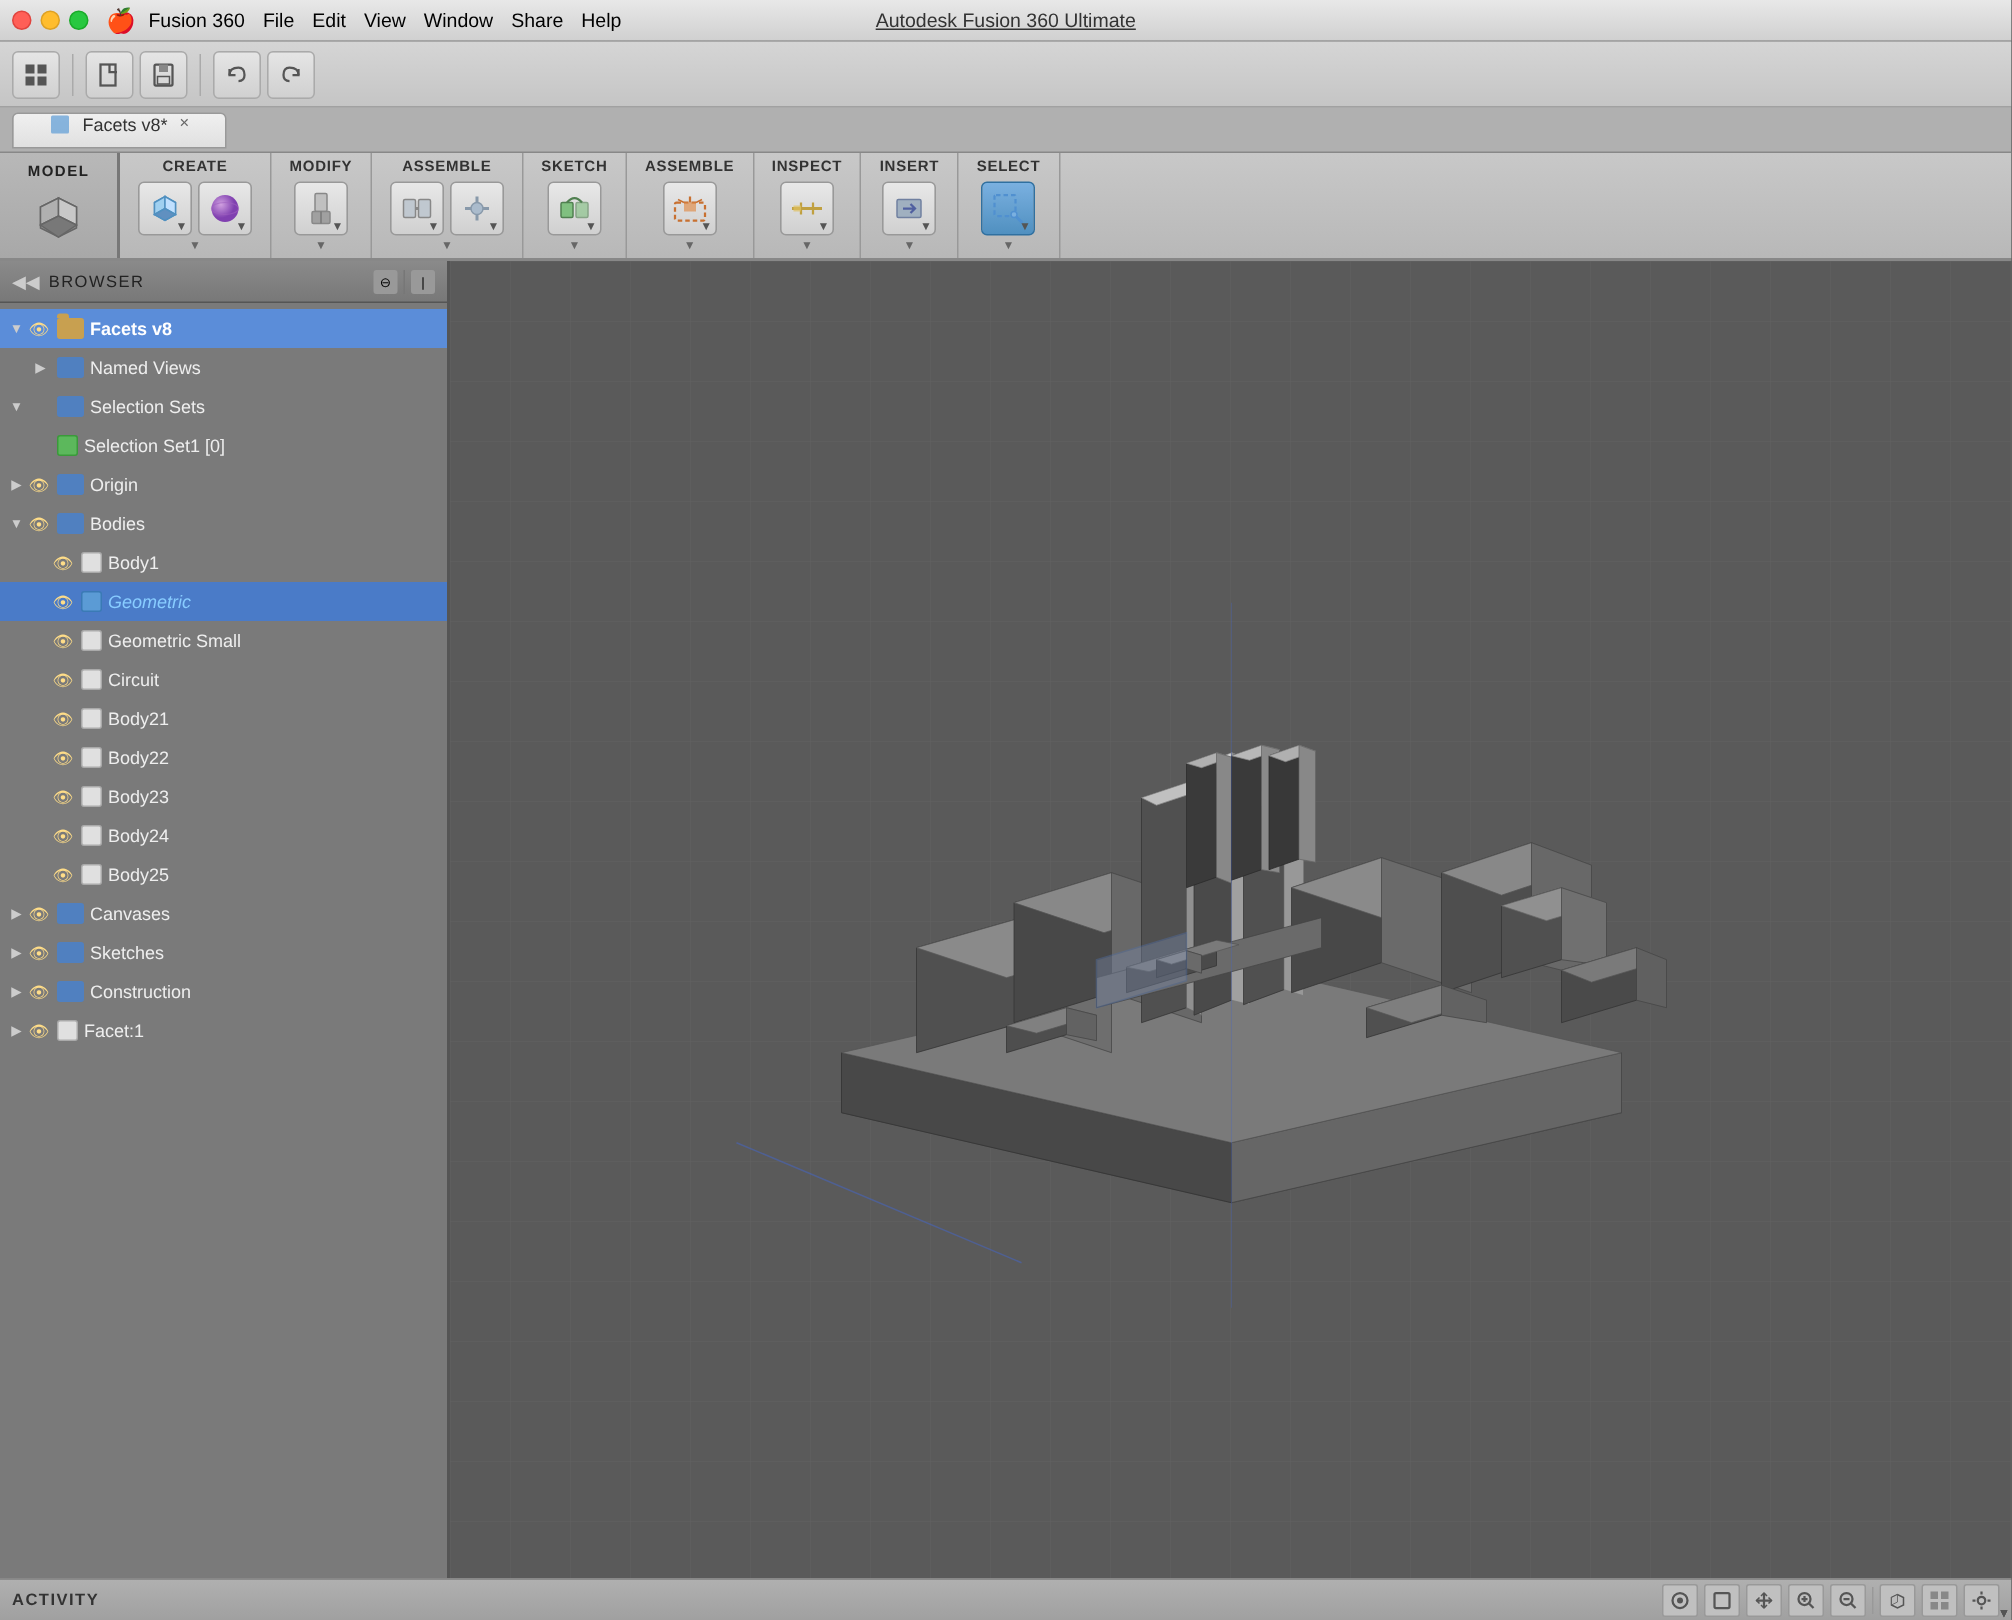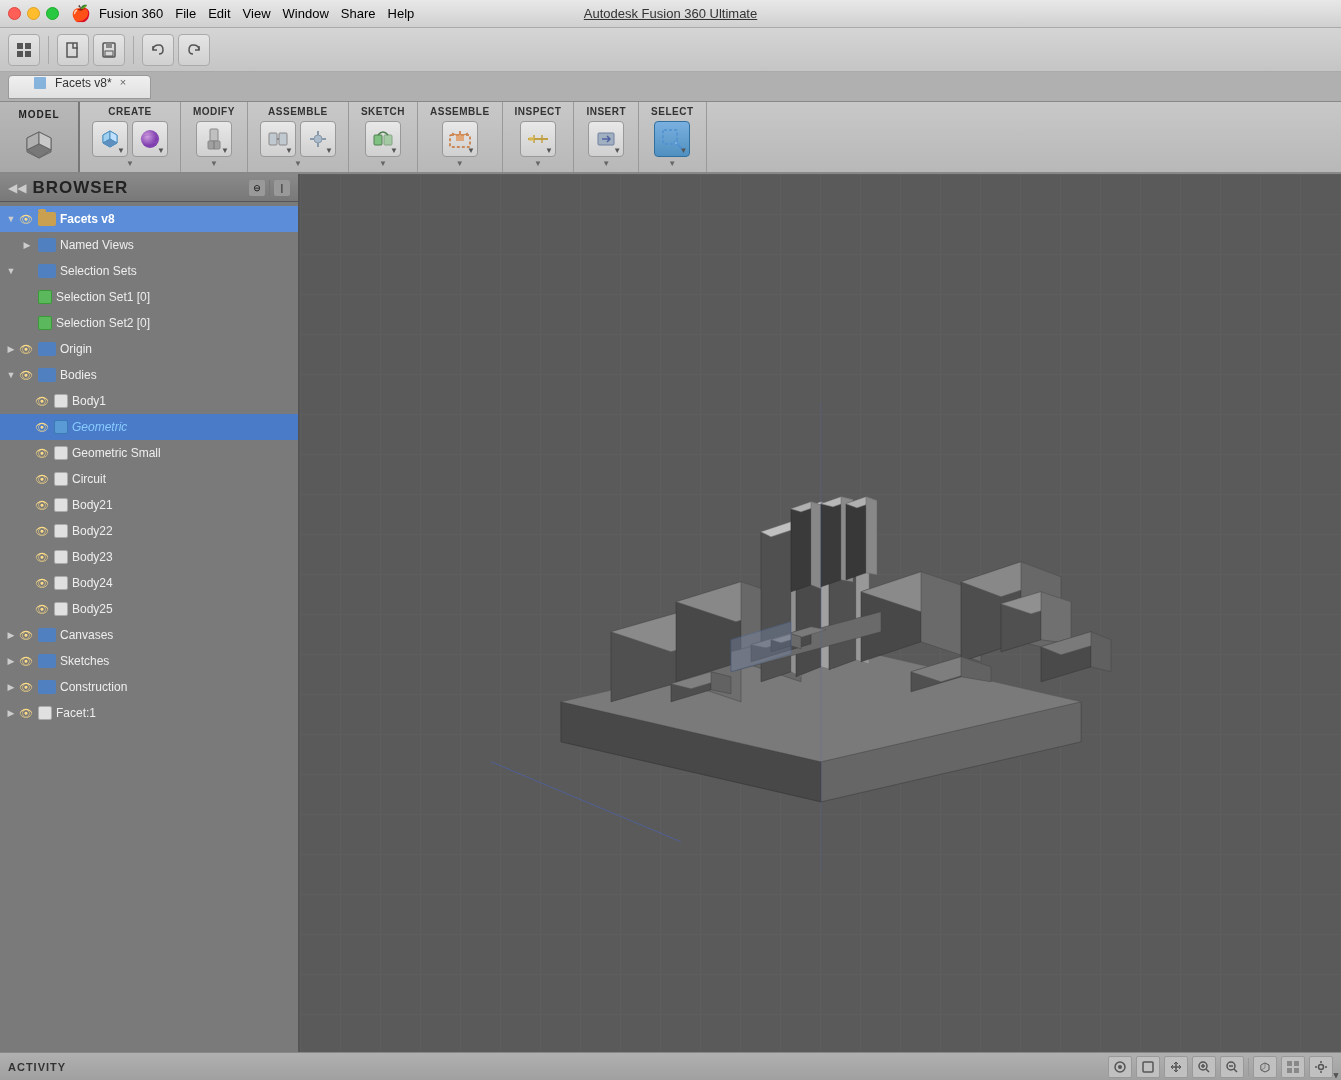--- a/index.html
+++ b/index.html
@@ -127,21 +127,21 @@
     }
     .browser-header {
       height: 28px;
       background: linear-gradient(to bottom, #8a8a8a, #787878);
       display: flex;
       align-items: center;
       padding: 0 8px;
       border-bottom: 1px solid #555;
     }
     .browser-arrow { font-size: 12px; color: #ccc; margin-right: 6px; cursor: pointer; }
-    .browser-title { font-size: 17px; font-weight: bold; color: #222; letter-spacing: 1px; flex: 1; }
+    .browser-title { font-size: 11px; font-weight: normal; color: #222; letter-spacing: 1px; flex: 1; }
     .browser-controls { display: flex; gap: 4px; }
     .browser-ctrl-btn { width: 16px; height: 16px; background: #999; border-radius: 2px; display: flex; align-items: center; justify-content: center; font-size: 9px; cursor: pointer; }
 
     .browser-tree { flex: 1; overflow-y: auto; padding: 4px 0; }
     .tree-item {
       display: flex;
       align-items: center;
       height: 26px;
       padding: 0 4px;
       cursor: pointer;
@@ -483,26 +483,20 @@
         <span class="tree-label">Selection Sets</span>
       </div>
 
       <div class="tree-item">
         <div class="tree-indent"></div>
         <span class="tree-expand" style="visibility:hidden;">▶</span>
         <div class="tree-body-icon"></div>
         <span class="tree-label">Selection Set1 [0]</span>
       </div>
 
-      <div class="tree-item">
-        <div class="tree-indent"></div>
-        <span class="tree-expand" style="visibility:hidden;">▶</span>
-        <div class="tree-body-icon"></div>
-        <span class="tree-label">Selection Set2 [0]</span>
-      </div>
 
       <div class="tree-item">
         <span class="tree-expand">▶</span>
         <span class="tree-eye">👁</span>
         <div class="tree-folder-blue"></div>
         <span class="tree-label">Origin</span>
       </div>
 
       <div class="tree-item">
         <span class="tree-expand">▼</span>

